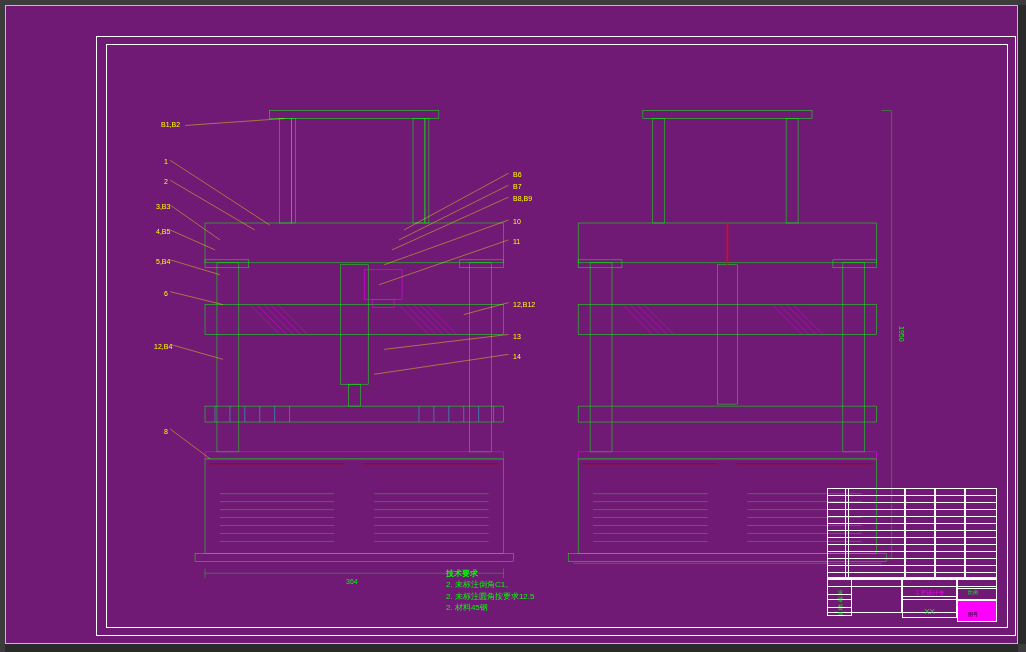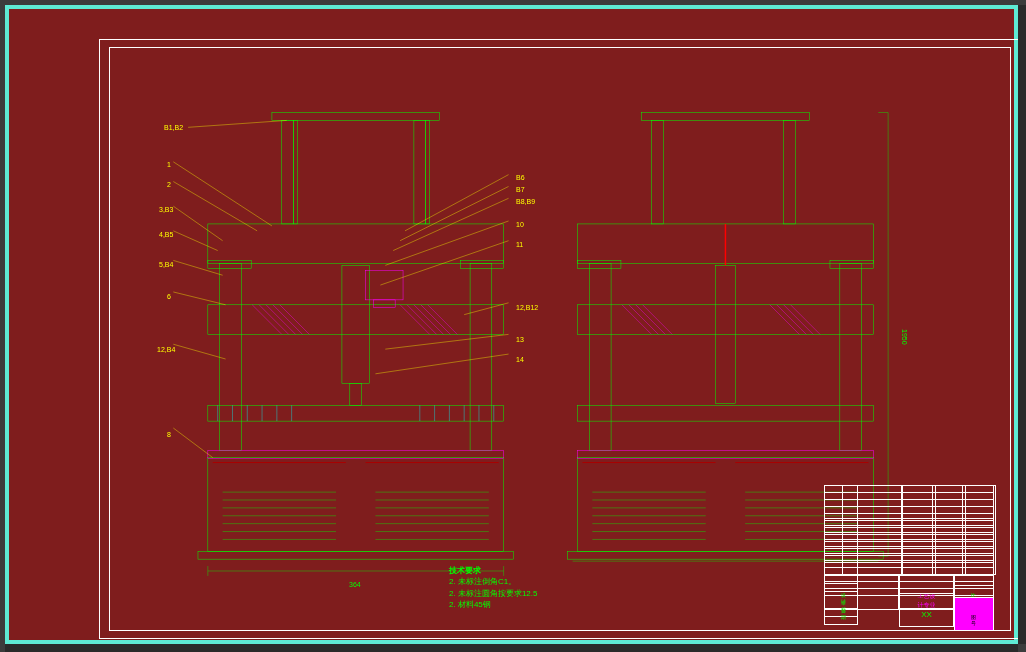--- a/index.html
+++ b/index.html
@@ -10,22 +10,22 @@
       overflow: hidden;
       font-family: Arial, sans-serif;
       position: relative;
     }
     .canvas-area {
       position: absolute;
       top: 5px;
       left: 5px;
       right: 8px;
       bottom: 8px;
-      background: #7f1d1d;
-      border: 4px solid #5eead4;
+      background: #701a75;
+      border: 1px solid #5eead4;
     }
     .scrollbar-v {
       position: absolute;
       right: 0;
       top: 5px;
       bottom: 8px;
       width: 8px;
       background: #2a2a2a;
     }
     .scrollbar-h {
@@ -66,21 +66,21 @@
       right: 20px;
       bottom: 30px;
       width: 170px;
       height: 125px;
     }
     .tb-cell {
       position: absolute;
       border: 1px solid #ffffff;
       font-size: 5px;
       color: #00ff00;
-      padding: 16px;
+      padding: 10px;
       overflow: hidden;
     }
     .notes {
       position: absolute;
       bottom: 30px;
       left: 440px;
       font-size: 8px;
       color: #00ff00;
       line-height: 1.4;
     }

